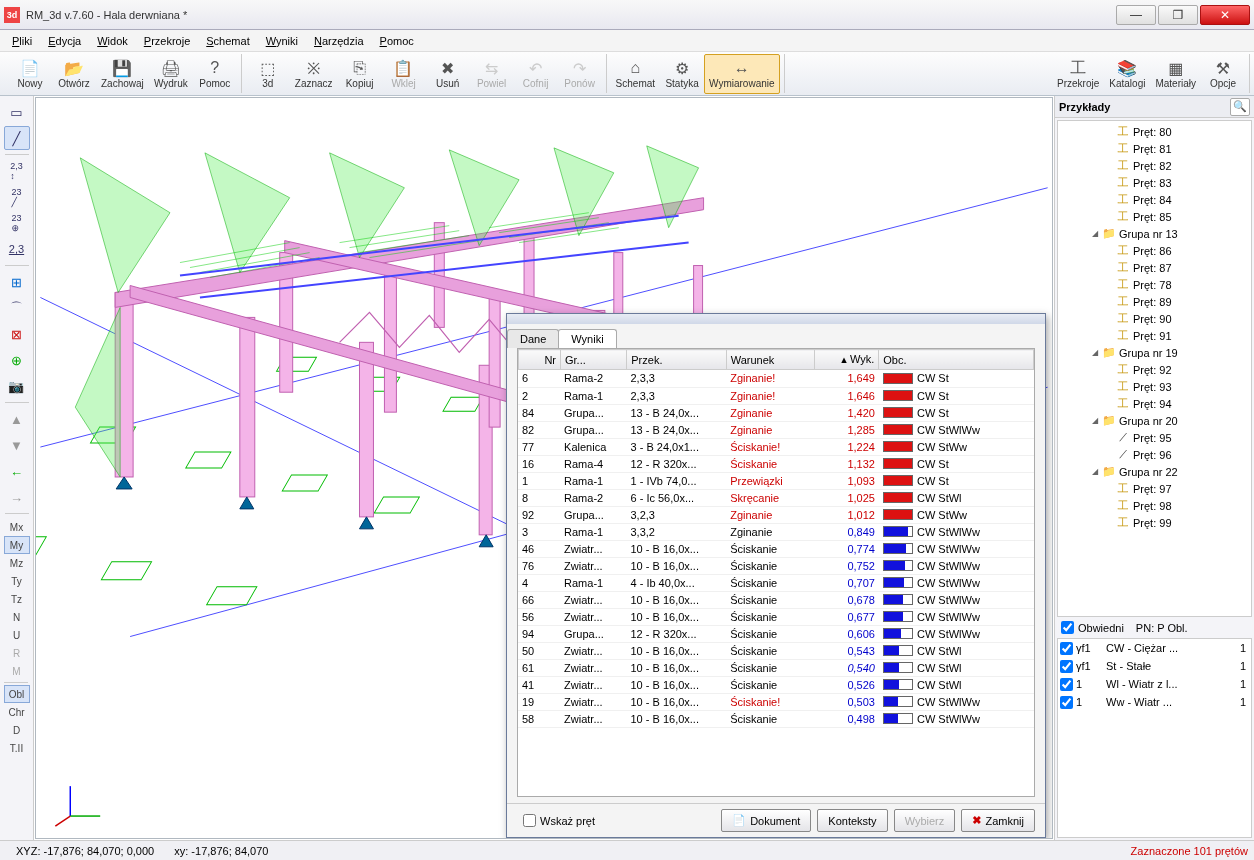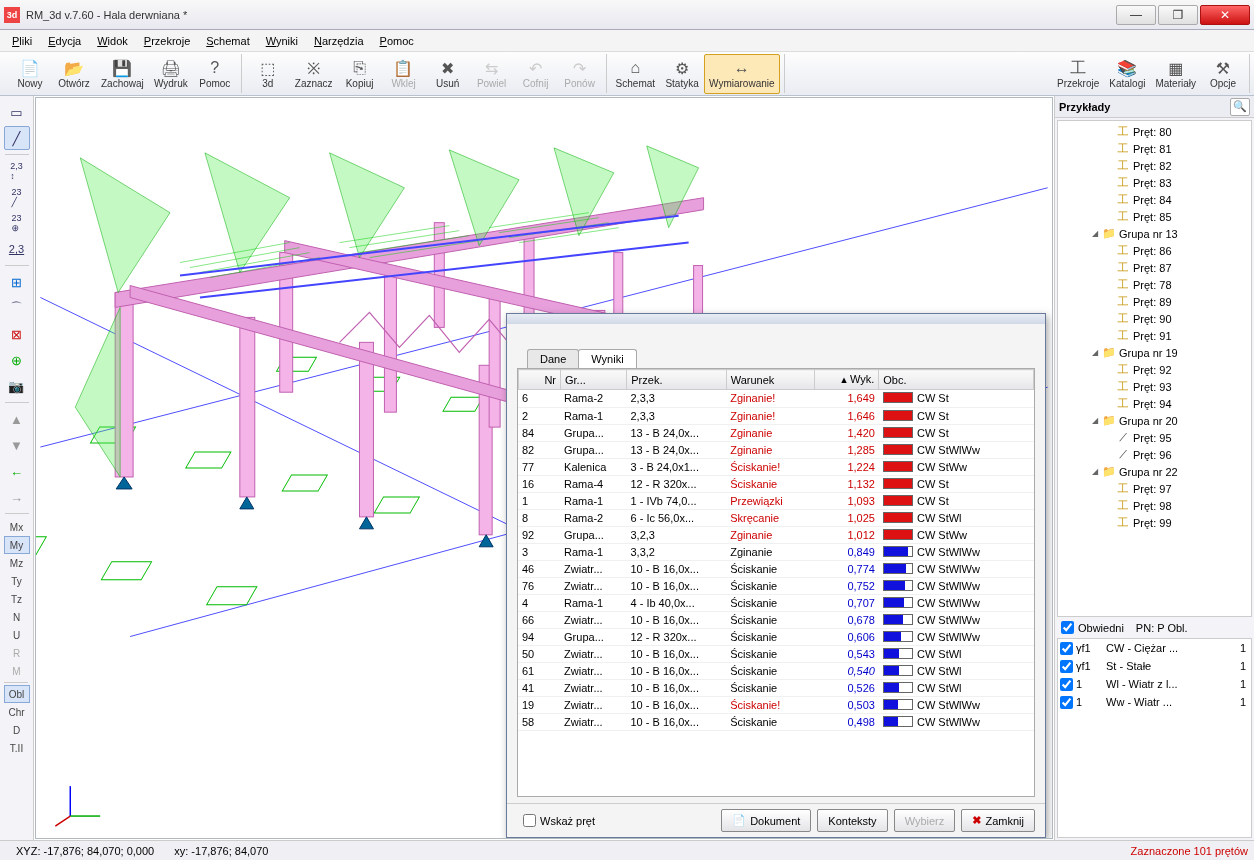--- a/index.html
+++ b/index.html
@@ -54,29 +54,29 @@
 .btn-row { padding: 4px; display: flex; gap: 4px;}
 .small-btn { flex:1; height: 22px; border: 1px solid #999; background: linear-gradient(#fff,#e4e4e8); border-radius: 2px; display:flex; align-items:center; justify-content:center;}
 .check-row { display: flex; align-items: center; padding: 2px 6px;}
 .load-list { border: 1px solid #ccc; background: #fff; margin: 2px; height: 200px; overflow: auto;}
 .load-row { display: flex; align-items: center; height: 18px; padding: 0 2px;}
 .load-row > div { padding: 0 3px; overflow: hidden; text-overflow: ellipsis;}
 
 
 .dialog { position: absolute; left: 470px; top: 215px; width: 540px; height: 525px; background: #f4f4f4; border: 1px solid #6a7a9a; box-shadow: 2px 3px 8px rgba(0,0,0,.35); display: flex; flex-direction: column;}
 .dialog .dlg-title { height: 10px; background: linear-gradient(#e8ecf4,#d0d8e8);}
-.dialog .tabs { height: 24px; display: flex; align-items: flex-end; padding: 0 20px; gap: 0; margin-top: 20px;}
+.dialog .tabs { height: 24px; display: flex; align-items: flex-end; padding: 0 0; gap: 0;}
 .dialog .tab { padding: 3px 12px; border: 1px solid #aaa; background: #e8e8e8; border-bottom: none; border-radius: 3px 3px 0 0; margin-right: -1px;}
 .dialog .tab.active { background: #fff; position: relative; z-index: 2;}
 .dialog .grid-wrap { flex: 1; background: #fff; margin: 0 10px 6px 10px; border: 1px solid #aaa; overflow: hidden; display: flex; flex-direction: column;}
 .dialog table { border-collapse: collapse; width: 100%;}
 .dialog th { background: linear-gradient(#fafafa,#e6e6ea); border: 1px solid #ccc; padding: 3px 4px; font-weight: normal; font-size: 11px; text-align: left; position: sticky; top: 0;}
 .dialog td { border-bottom: 1px solid #f0f0f0; padding: 1px 4px; font-size: 11px; height: 17px;}
 .dialog .tbody-wrap { flex: 1; overflow-y: scroll; overflow-x: scroll;}
-.bar-cell { display: flex; gap: 4px;}
+.bar-cell { display: flex; align-items: center; gap: 4px;}
 .bar { width: 30px; height: 11px; border: 1px solid #666; background: #fff; position: relative;}
 .bar-fill { height: 100%; background: #d11;}
 .bar-fill.blue { background: #11d;}
 .red-text { color: #c00;}
 .blue-text { color: #00c;}
 .dlg-footer { height: 34px; display: flex; align-items: center; padding: 0 10px; gap: 6px; border-top: 1px solid #ccc;}
 .dlg-btn { height: 23px; padding: 0 10px; border: 1px solid #888; background: linear-gradient(#fff,#e4e4e8); border-radius: 2px; display: flex; align-items: center; gap: 4px;}
 .dlg-btn.disabled { color: #aaa;}
 
 
@@ -560,20 +560,35 @@
                   <td style="width:140px;">
                     <div class="bar-cell">
                       <div class="bar">
                         <div class="bar-fill blue" style="width:68%"></div>
                       </div>
                       <span>CW StWlWw</span>
                     </div>
                   </td>
                 </tr>
                 <tr>
+                  <td style="width:38px;text-align:left;">56</td>
+                  <td style="width:60px;">Zwiatr...</td>
+                  <td style="width:90px;">10 - B 16,0x...</td>
+                  <td style="width:80px;" class="">Ściskanie</td>
+                  <td style="width:58px;text-align:right;" class="blue-text">0,677</td>
+                  <td style="width:140px;">
+                    <div class="bar-cell">
+                      <div class="bar">
+                        <div class="bar-fill blue" style="width:68%"></div>
+                      </div>
+                      <span>CW StWlWw</span>
+                    </div>
+                  </td>
+                </tr>
+                <tr>
                   <td style="width:38px;text-align:left;">94</td>
                   <td style="width:60px;">Grupa...</td>
                   <td style="width:90px;">12 - R 320x...</td>
                   <td style="width:80px;" class="">Ściskanie</td>
                   <td style="width:58px;text-align:right;" class="blue-text">0,606</td>
                   <td style="width:140px;">
                     <div class="bar-cell">
                       <div class="bar">
                         <div class="bar-fill blue" style="width:61%"></div>
                       </div>

